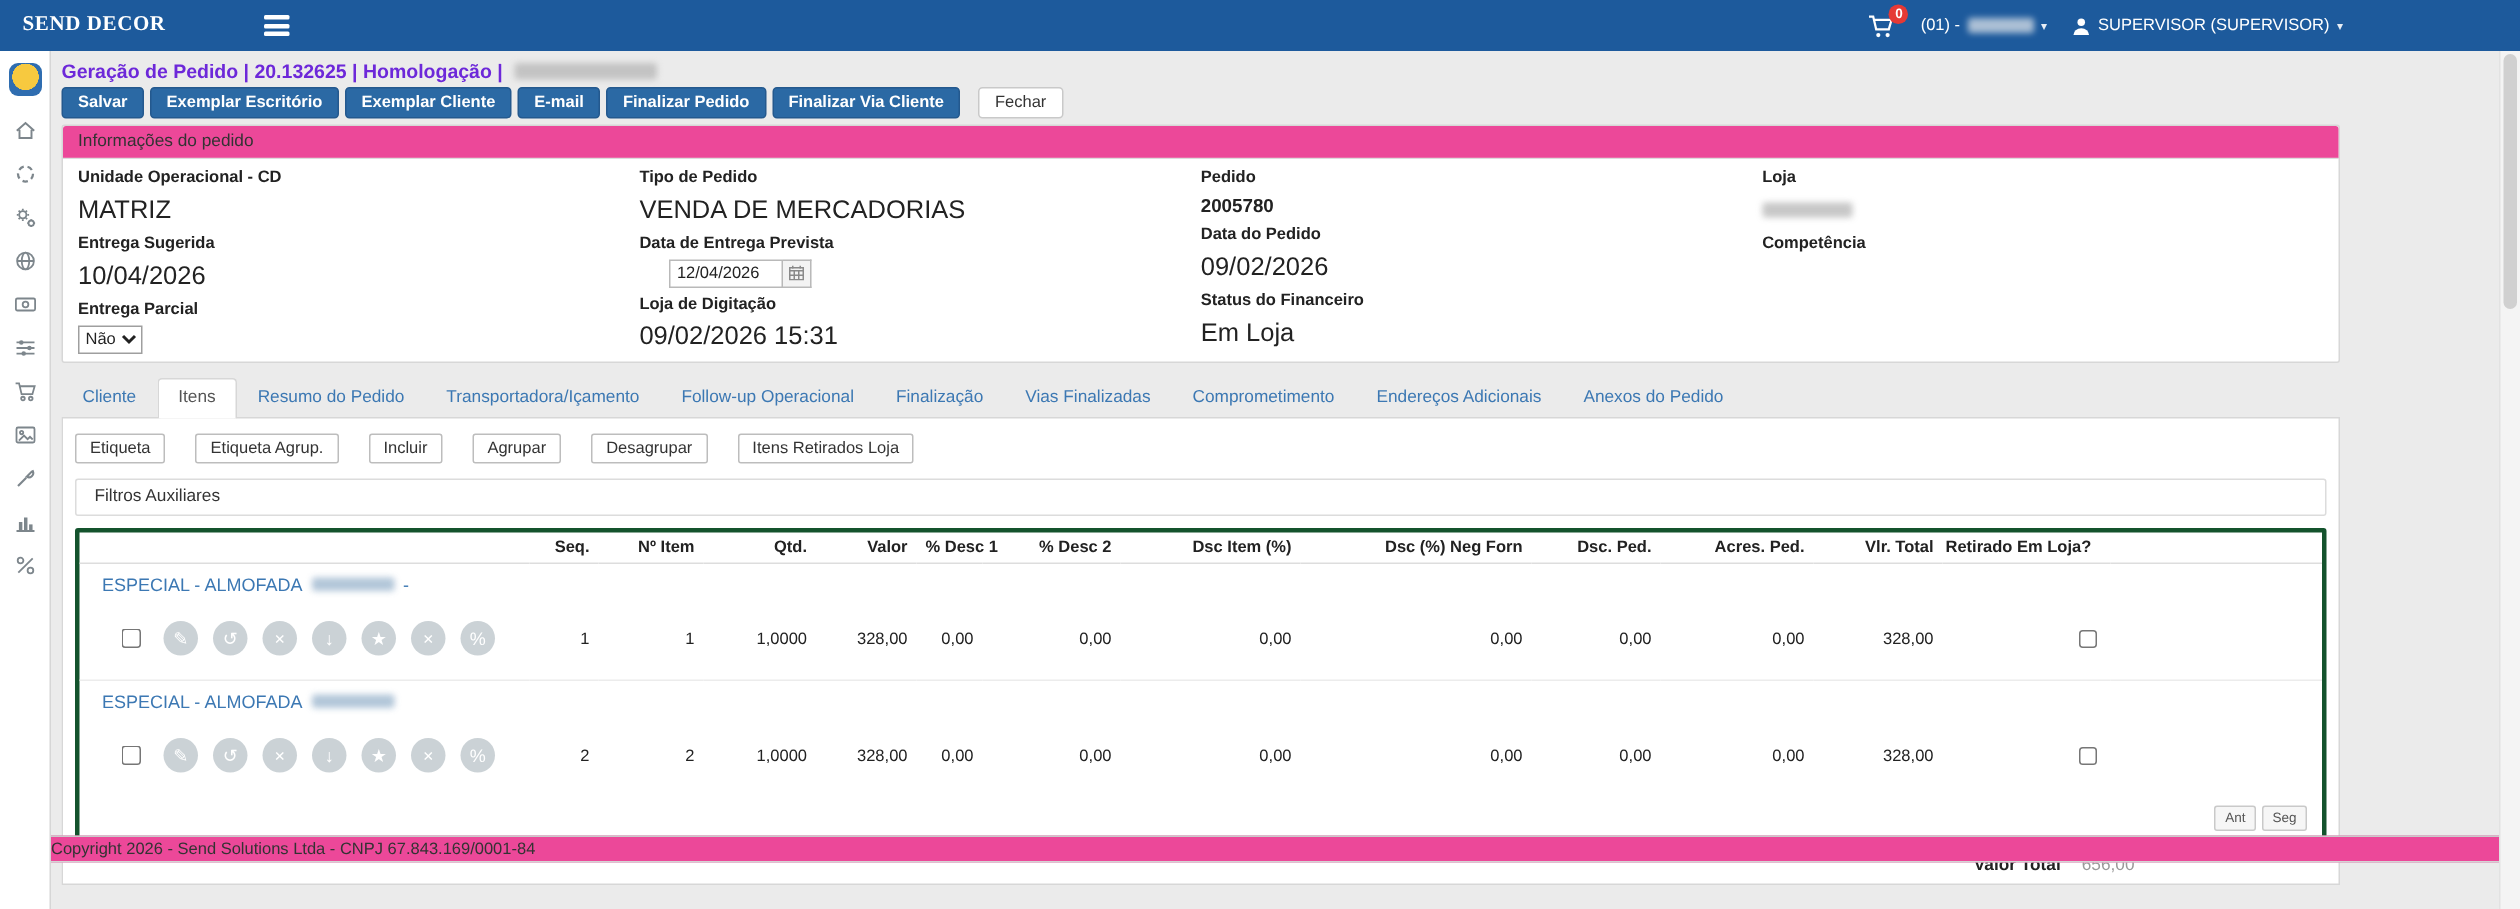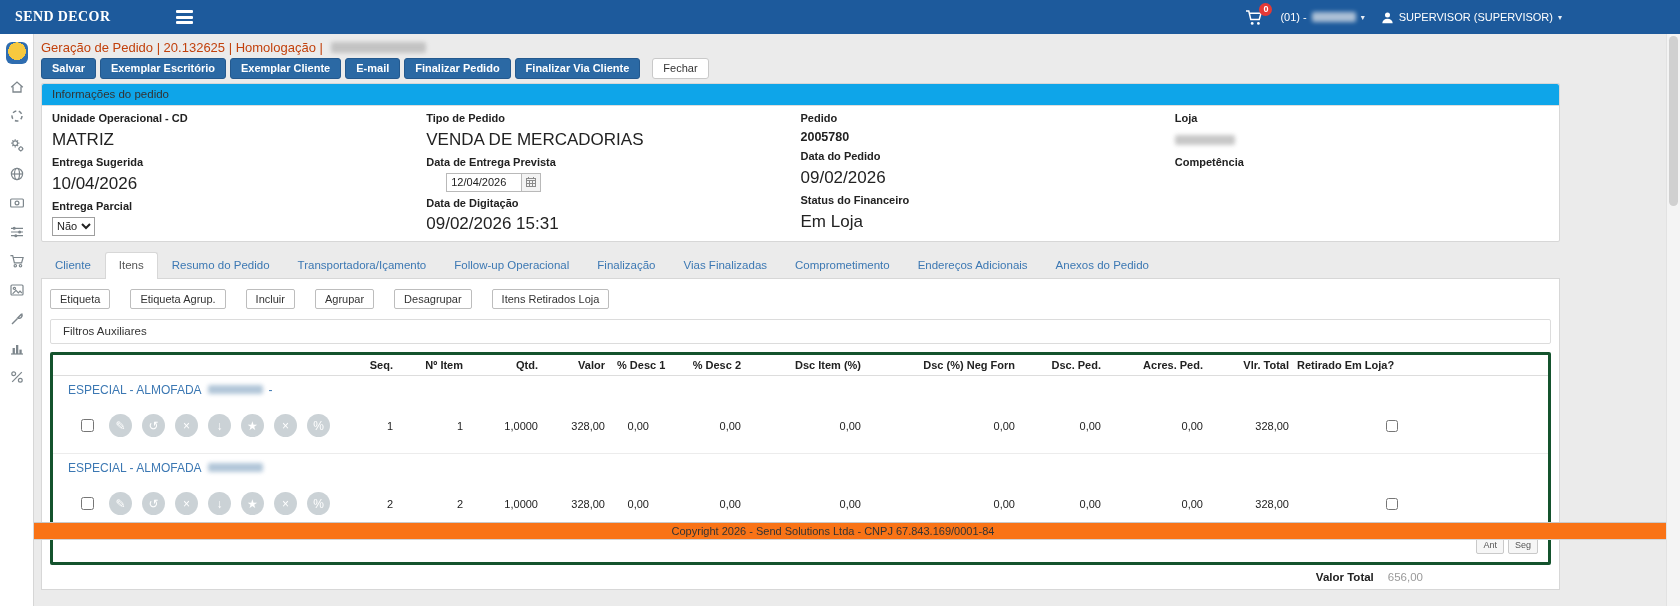--- a/index.html
+++ b/index.html
@@ -23,26 +23,26 @@
   .redacted.bc{width:95px;height:11px;}
   .redacted.loja{width:60px;height:10px;}
   .redacted.grp{background:#9fb8cf;width:55px;height:9px;}
   
   .sidebar{position:absolute;left:0;top:34px;bottom:0;width:33px;background:#fff;border-right:1px solid #d6d6d6;display:flex;flex-direction:column;align-items:center;padding-top:8px;z-index:20;}
   .logo{width:22px;height:22px;border-radius:6px;margin-bottom:8px;cursor:pointer;background:radial-gradient(circle at 50% 42%, #f7c93f 0 52%, #2f6db0 53% 100%);}
   .s-item{height:29px;width:100%;display:flex;align-items:center;justify-content:center;cursor:pointer;}
   .s-item svg{width:16px;height:16px;}
   
   .main{position:absolute;left:34px;top:34px;right:0;bottom:0;}
-  .breadcrumb{margin:6px 0 3px 7px;font-size:13px;color:#c2410c;display:flex;align-items:center;gap:8px;}
+  .breadcrumb{margin:6px 0 3px 7px;font-size:13px;color:#6d28d9;display:flex;align-items:center;gap:8px;font-weight:bold;}
   .toolbar{margin:0 0 4px 7px;display:flex;gap:4px;}
   .btn{font-size:11px;padding:3px 10px 4px;border-radius:3px;border:1px solid #24598e;background:#2b69a4;color:#fff;font-weight:bold;cursor:pointer;font-family:inherit;white-space:nowrap;}
   .btn.light{background:#fff;border-color:#c9c9c9;color:#333;font-weight:normal;margin-left:8px;}
   .panel{background:#fff;border:1px solid #d7d7d7;border-radius:2px;margin:0 120px 0 7px;}
-  .panel-header{background:#0ea5e9;border-bottom:1px solid #ddd;padding:4px 10px 5px;font-size:11.5px;color:#333;border-radius:2px 2px 0 0;}
+  .panel-header{background:#ec4899;border-bottom:1px solid #ddd;padding:4px 10px 5px;font-size:11.5px;color:#333;border-radius:2px 2px 0 0;}
   .info-grid{display:grid;grid-template-columns:repeat(4,1fr);padding:6px 10px 0;}
   .field{margin-bottom:5px;}
   .f-label{font-weight:bold;font-size:11px;color:#222;margin-bottom:3px;line-height:1.25;}
   .f-value{font-size:17px;color:#222;line-height:1.3;min-height:13px;}
   .f-value.big{font-weight:bold;font-size:12.5px;}
   .date-wrap{display:flex;align-items:stretch;height:19px;padding-left:20px;}
   .date-input{width:66px;border:1px solid #b9b9b9;font-size:11px;padding:0 4px;font-family:inherit;color:#222;}
   .cal-btn{width:18px;border:1px solid #b9b9b9;border-left:none;background:#f3f3f3;display:flex;align-items:center;justify-content:center;cursor:pointer;}
   select{height:19px;font-size:11px;font-family:inherit;color:#222;border:1px solid #9f9f9f;background:#fff;cursor:pointer;}
   
@@ -67,21 +67,21 @@
   .tools input{width:13px;height:13px;margin:0 5px 0 0;cursor:pointer;}
   .circle{width:23px;height:23px;border-radius:50%;background:#cbd2d6;color:#fff;display:inline-flex;align-items:center;justify-content:center;font-size:12px;line-height:1;cursor:pointer;flex:0 0 auto;}
   td.check-cell{text-align:left;padding-left:26px;}
   td.check-cell input{width:12px;height:12px;cursor:pointer;}
   .pagination{display:flex;justify-content:flex-end;gap:4px;padding:6px 10px 6px;}
   .pg-btn{font-size:9px;padding:2px 6px 3px;border:1px solid #c9c9c9;background:#f6f6f6;color:#555;border-radius:2px;cursor:pointer;font-family:inherit;}
   .total-row{display:flex;justify-content:flex-end;align-items:baseline;gap:14px;padding:6px 128px 4px 0;}
   .total-label{font-weight:bold;font-size:11.5px;color:#222;}
   .total-value{font-size:11.5px;color:#9a9a9a;}
   
-  .footer{position:absolute;left:34px;right:0;top:522px;height:16px;background:#f97316;border-top:1px solid #c9c9c9;border-bottom:1px solid #d4d4d4;display:flex;align-items:center;justify-content:center;padding-right:48px;font-size:11px;color:#333;z-index:25;}
+  .footer{position:absolute;left:34px;right:0;top:557px;height:16px;background:#ec4899;border-top:1px solid #c9c9c9;border-bottom:1px solid #d4d4d4;display:flex;align-items:center;justify-content:flex-start;padding-right:48px;font-size:11px;color:#333;z-index:25;}
   .vscroll{position:absolute;top:34px;right:0;bottom:0;width:13px;background:#f4f4f4;border-left:1px solid #e2e2e2;z-index:28;cursor:pointer;}
   .vthumb{width:9px;margin:2px;height:170px;background:#d0d0d0;border-radius:5px;}
 </style>
 </head>
 <body>
 
 <div class="navbar">
   <div class="brand">SEND DECOR</div>
   <div class="hamburger">
       <span></span>
@@ -238,21 +238,21 @@
             <input class="date-input" type="text" value="12/04/2026" style="">
             <span class="cal-btn">
               <svg width="10" height="10" viewBox="0 0 10 10" fill="none" stroke="#8a8a8a">
                   <rect x="0.5" y="1.5" width="9" height="8"></rect>
                   <path d="M0.5 3.5h9M3.5 3.5v6M6.5 3.5v6M0.5 6.5h9M2.5 0v2M7.5 0v2"></path>
                 </svg>
             </span>
           </div>
         </div>
         <div class="field">
-          <div class="f-label">Data de Digitação</div>
+          <div class="f-label">Loja de Digitação</div>
           <div class="f-value">09/02/2026 15:31</div>
         </div>
       </div>
       <div>
         <div class="field">
           <div class="f-label">Pedido</div>
           <div class="f-value big">2005780</div>
         </div>
         <div class="field">
           <div class="f-label">Data do Pedido</div>

